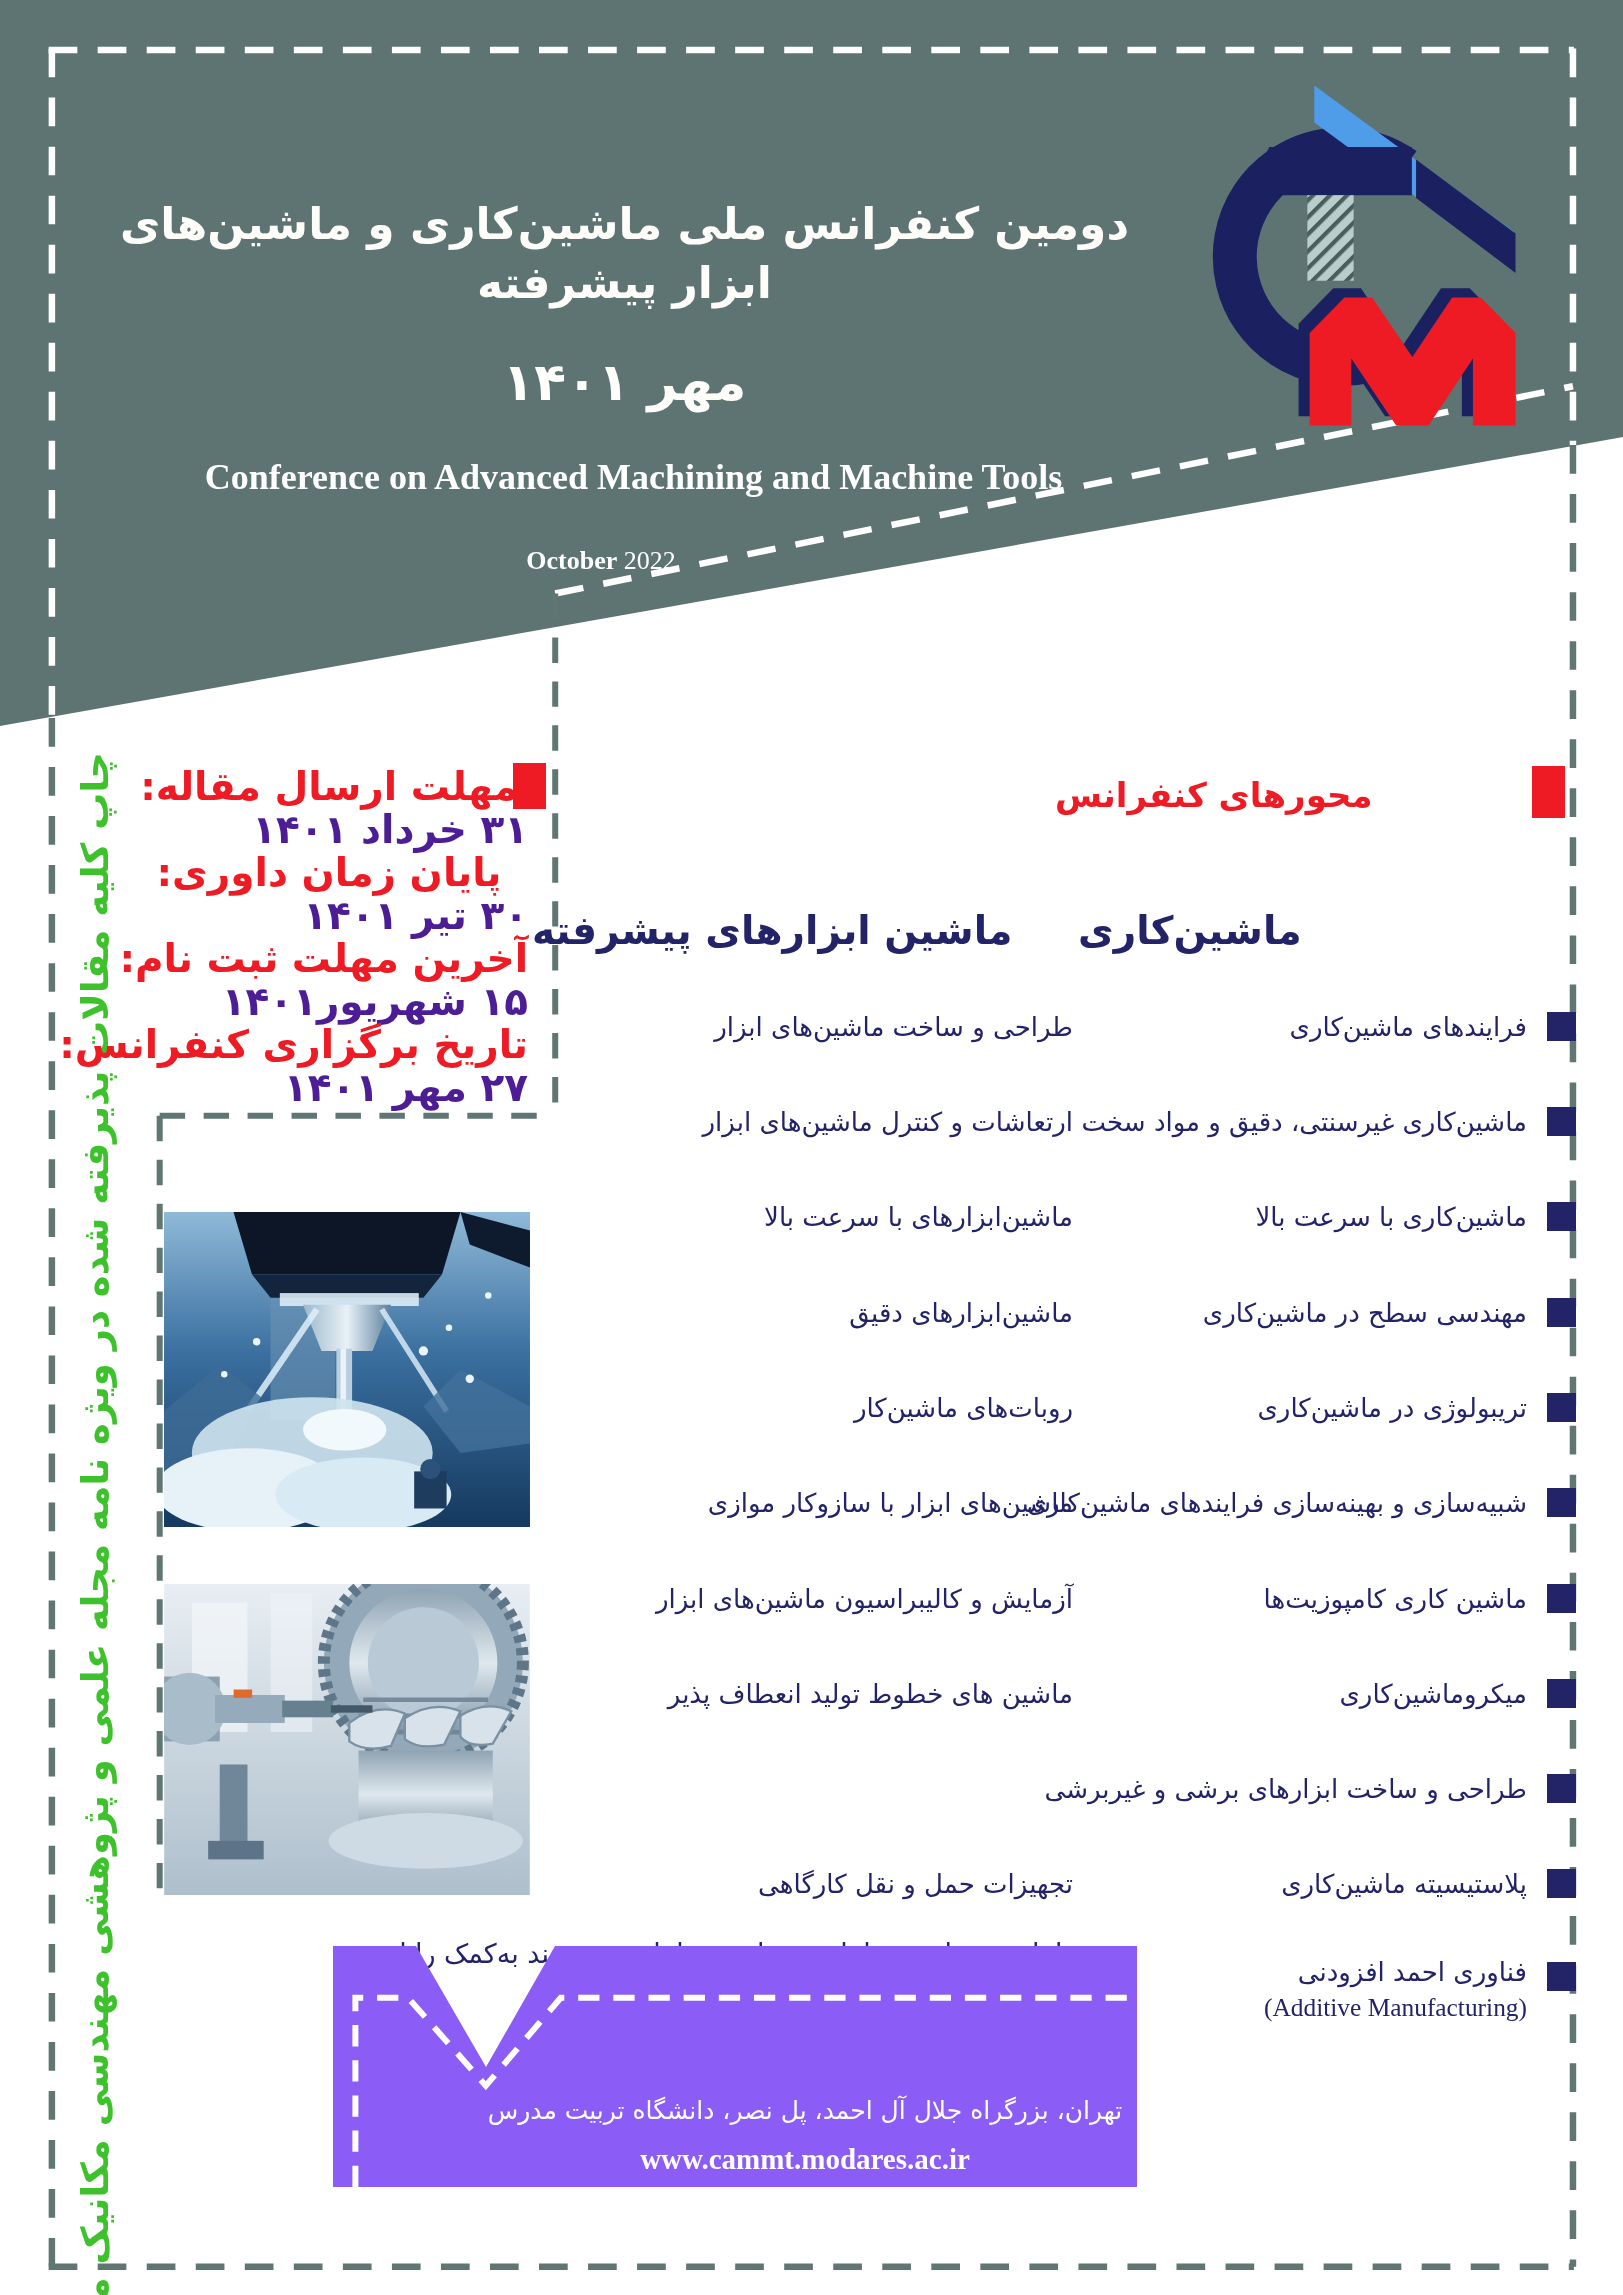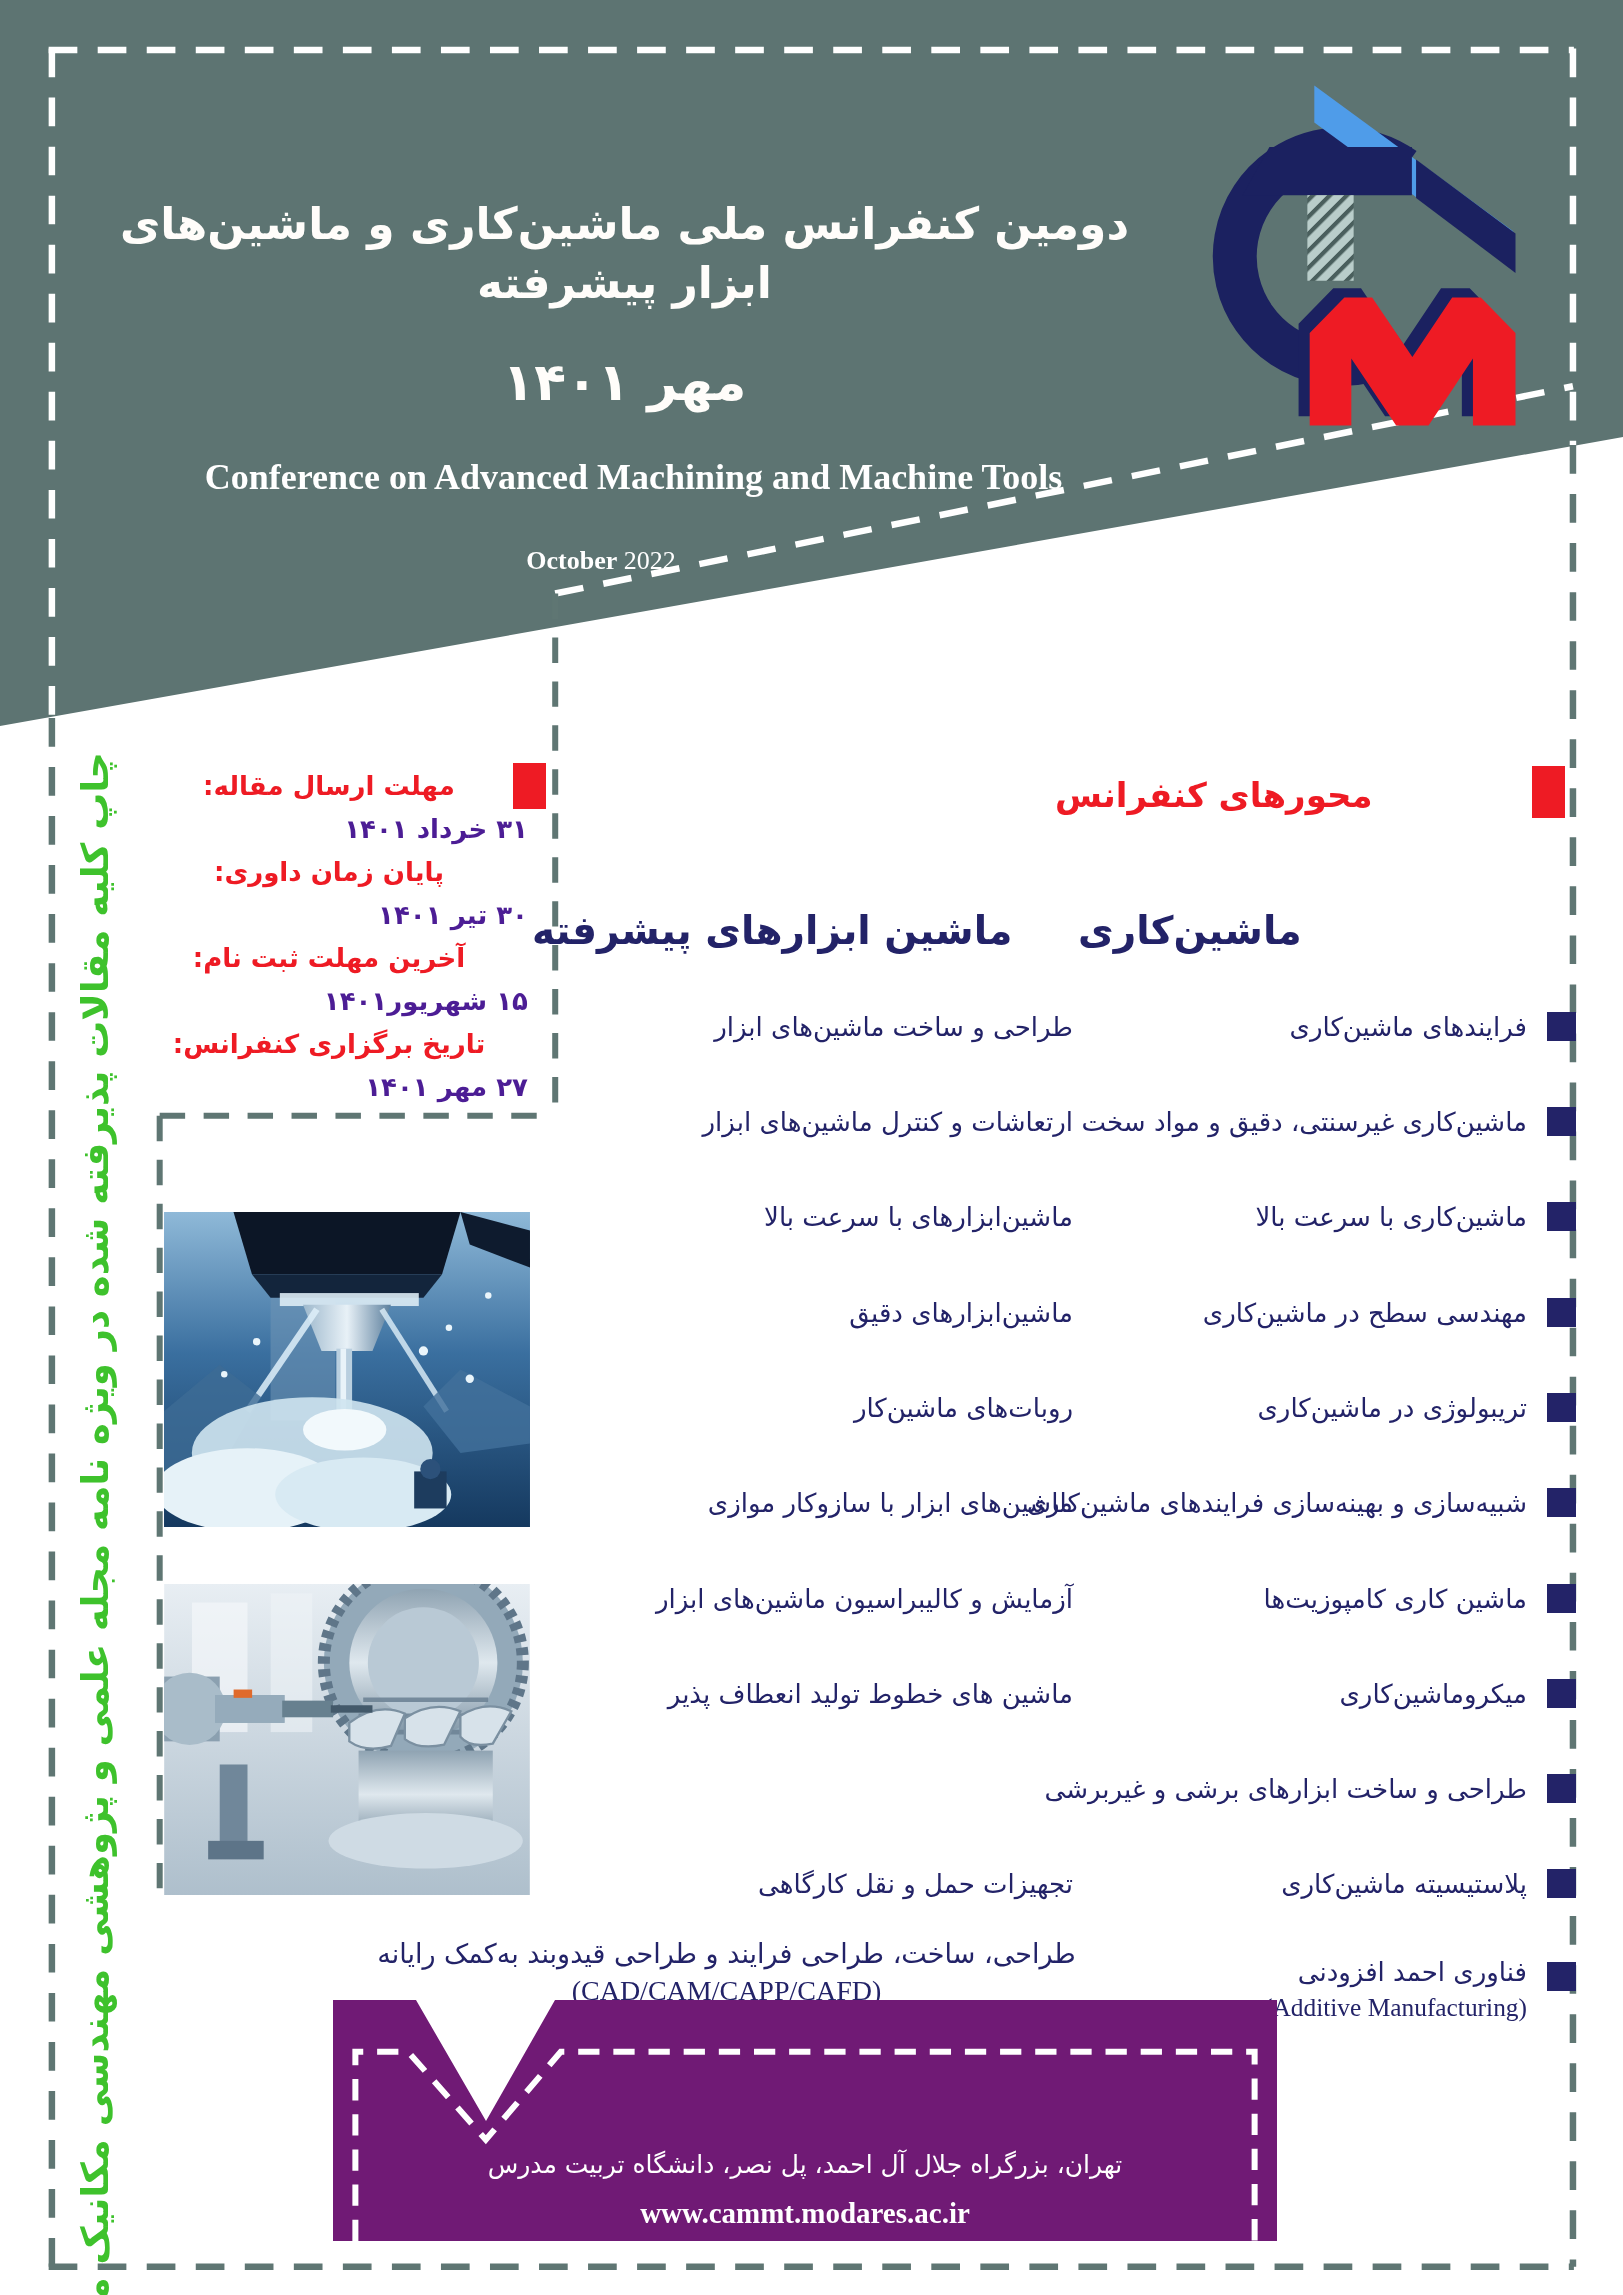--- a/index.html
+++ b/index.html
@@ -21,21 +21,21 @@
   svg.lines{position:absolute;left:0;top:0;}
   
   .logo{position:absolute;left:1210px;top:74px;width:315px;height:370px;}
   
   .sidebar-green{position:absolute;left:68px;top:752px;width:1501px;height:56px;
                  transform:rotate(-90deg) translateX(-1501px);transform-origin:top left;
                  direction:rtl;text-align:center;color:#3ec22c;font-size:37px;font-weight:bold;
                  white-space:nowrap;line-height:56px;}
   
   .deadlines{position:absolute;left:130px;top:765px;width:398px;text-align:center;direction:rtl;}
-  .deadlines .dl{font-size:26px;font-weight:bold;line-height:43px;white-space:nowrap;}
+  .deadlines .dl{font-size:39px;font-weight:bold;line-height:43px;white-space:nowrap;}
   .dl-label{color:#ee1b24;}
   .dl-value{color:#4c1d95;text-align:right;}
   .bullet-red{position:absolute;background:#ee1b24;}
   .deadline-bullet{left:513px;top:763px;width:33px;height:46px;}
   .topics-bullet{left:1532px;top:766px;width:33px;height:52px;}
   
   .topics-header{position:absolute;left:1055px;top:775px;width:463px;direction:rtl;text-align:left;
                  color:#ee1b24;font-size:34px;font-weight:bold;}
   .col-header{position:absolute;direction:rtl;color:#232368;font-size:39px;font-weight:bold;text-align:left;}
   .col-header.right{left:1078px;top:908px;width:463px;}
@@ -47,21 +47,21 @@
   .col-mid-row{left:532px;width:541px;justify-content:flex-start;}
   .sq{position:absolute;right:-49px;width:29px;height:29px;background:#232368;}
   .two-line{line-height:1.35;text-align:right;}
   .sub-en{font-family:"Liberation Serif",serif;font-size:25.4px;display:block;}
   .cad-row{position:absolute;left:324px;top:1936px;width:805px;text-align:center;direction:rtl;
            color:#232368;font-size:27px;line-height:1.35;}
   .cad-row .sub-en{font-size:28px;}
   
   .photo{position:absolute;width:366px;}
   
-  .footer{position:absolute;left:333px;top:2000px;width:944px;height:241px;background:#701a75;
+  .footer{position:absolute;left:333px;top:1946px;width:804px;height:241px;background:#8b5cf6;
           clip-path:polygon(0 0,83px 0,153px 121px,222px 0,944px 0,944px 241px,0 241px);}
   .footer svg{position:absolute;left:0;top:0;}
   .footer-address{position:absolute;left:0;top:150px;width:944px;text-align:center;direction:rtl;
                   color:#ffffff;font-size:25px;}
   .footer-site{position:absolute;left:0;top:197px;width:944px;text-align:center;color:#ffffff;
                font-family:"Liberation Serif",serif;font-size:29px;font-weight:bold;}
 </style>
 </head>
 <body>
 

